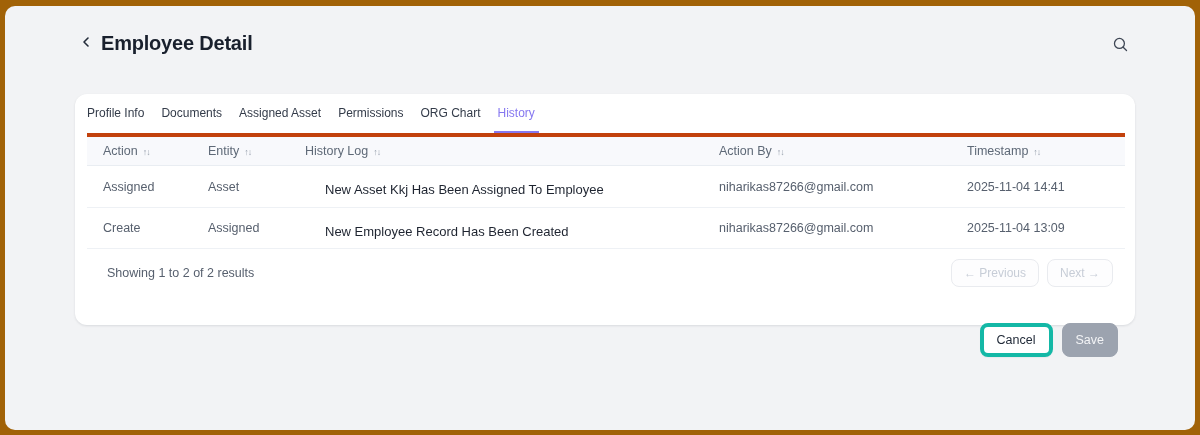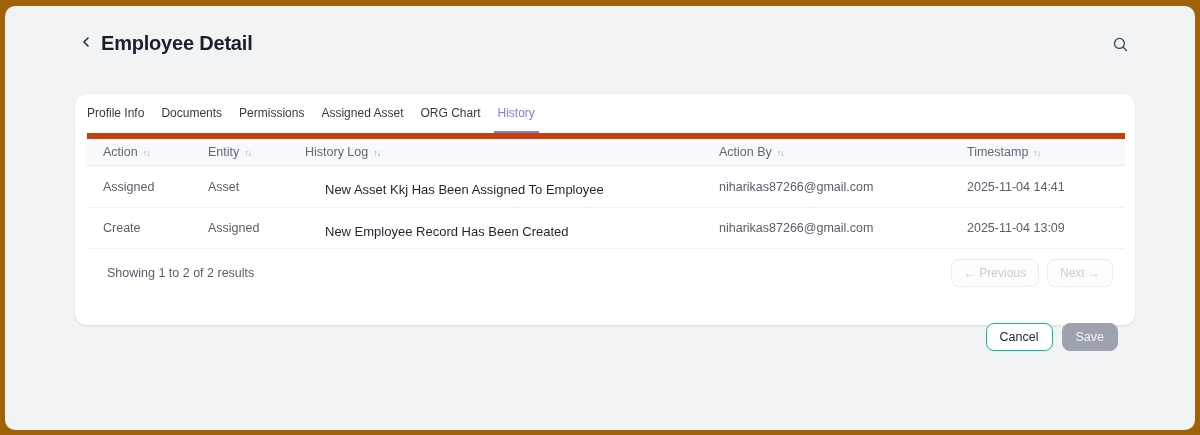--- a/index.html
+++ b/index.html
@@ -16,37 +16,37 @@
   .card { position:absolute; left:70px; top:88px; width:1060px; height:231px; background:#ffffff; border-radius:12px; box-shadow:0 1px 3px rgba(16,24,40,0.07), 0 1px 2px rgba(16,24,40,0.04); }
 
   
   .tabs { display:flex; align-items:stretch; height:39px; padding-left:8px; }
   .tab { display:flex; align-items:center; padding:0 4px; margin-right:9px; font-size:12px; color:#333B49; border-bottom:2.5px solid transparent; cursor:pointer; white-space:nowrap; }
   .tab.active { color:#8678F0; border-bottom-color:#8678F0; }
 
   
   .tbl { margin:0 10px 0 12px; }
   .trow { display:flex; align-items:center; }
-  .thead { height:33px; background:#F8F9FC; border-top:6px solid #c2410c; border-bottom:1px solid #E9EDF2; color:#5E6977; font-size:12.5px; }
+  .thead { height:33px; background:#F8F9FC; border-top:4px solid #c2410c; border-bottom:1px solid #E9EDF2; color:#5E6977; font-size:12.5px; }
   .tdata { border-bottom:1px solid #EEF1F5; font-size:12.5px; color:#57606E; }
   .r1 { height:42px; } .r2 { height:41px; }
   .c1 { width:121px; padding-left:16px; } .c2 { width:97px; } .c3 { width:414px; } .c4 { width:248px; } .c5 { width:158px; }
   .sort-ic { font-size:9px; color:#99A2AE; letter-spacing:-1px; margin-left:5px; }
   .log-text { font-size:13px; color:#1E2430; transform:translateY(3px); display:inline-block;margin-left:20px; }
 
   
   .tfoot { display:flex; justify-content:space-between; align-items:center; margin:10px 22px 0 32px; }
   .showing { font-size:12.5px; color:#57606E; }
   .pager { display:flex; gap:8px; }
   .pg-btn { font-family:inherit; font-size:12px; color:#C7CDD7; background:#FDFDFE; border:1px solid #E9EBEF; border-radius:8px; padding:6px 12px; cursor:default; }
 
   
   .actions { position:absolute; left:0; top:317px; width:1113px; display:flex; justify-content:flex-end; gap:9px; }
   .btn { font-family:inherit; font-size:12.5px; border-radius:8px; padding:6px 13px; cursor:pointer; }
-  .btn-cancel { background:#ffffff; color:#222B39; border:1px solid #14b8a6; box-shadow:0 1px 1px rgba(16,24,40,0.04); }
+  .btn-cancel { background:#ffffff; color:#222B39; border:4px solid #14b8a6; box-shadow:0 1px 1px rgba(16,24,40,0.04); }
   .btn-save { background:#9CA3AF; color:#F3F4F6; border:1px solid #9CA3AF; }
 </style>
 </head>
 <body>
 
 <div class="page">
   <div class="panel">
 
     <div class="back-btn">
       <span>
@@ -61,22 +61,22 @@
           <circle cx="10.5" cy="10.5" r="7"></circle>
           <line x1="15.8" y1="15.8" x2="20.5" y2="20.5"></line>
         </svg>
     </div>
 
     <div class="card">
 
       <div class="tabs">
         <div class="tab">Profile Info</div>
         <div class="tab">Documents</div>
+        <div class="tab">Assigned Asset</div>
         <div class="tab">Permissions</div>
-        <div class="tab">Assigned Asset</div>
         <div class="tab">ORG Chart</div>
         <div class="tab active">History</div>
       </div>
 
       <div class="tbl">
         <div class="trow thead">
           <div class="c1"><span>Action</span><span class="sort-ic">↑↓</span></div>
           <div class="c2"><span>Entity</span><span class="sort-ic">↑↓</span></div>
           <div class="c3"><span>History Log</span><span class="sort-ic">↑↓</span></div>
           <div class="c4"><span>Action By</span><span class="sort-ic">↑↓</span></div>

